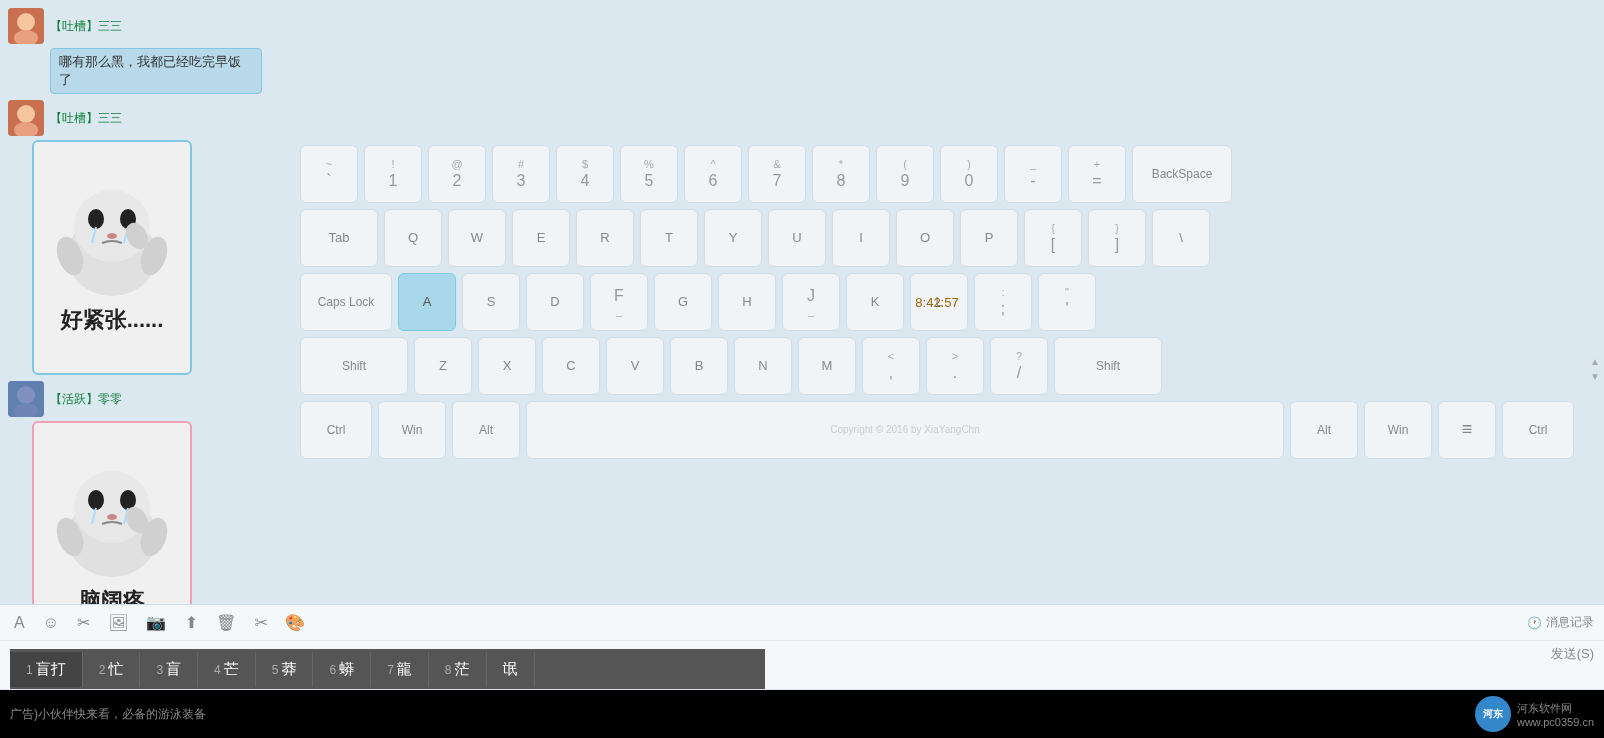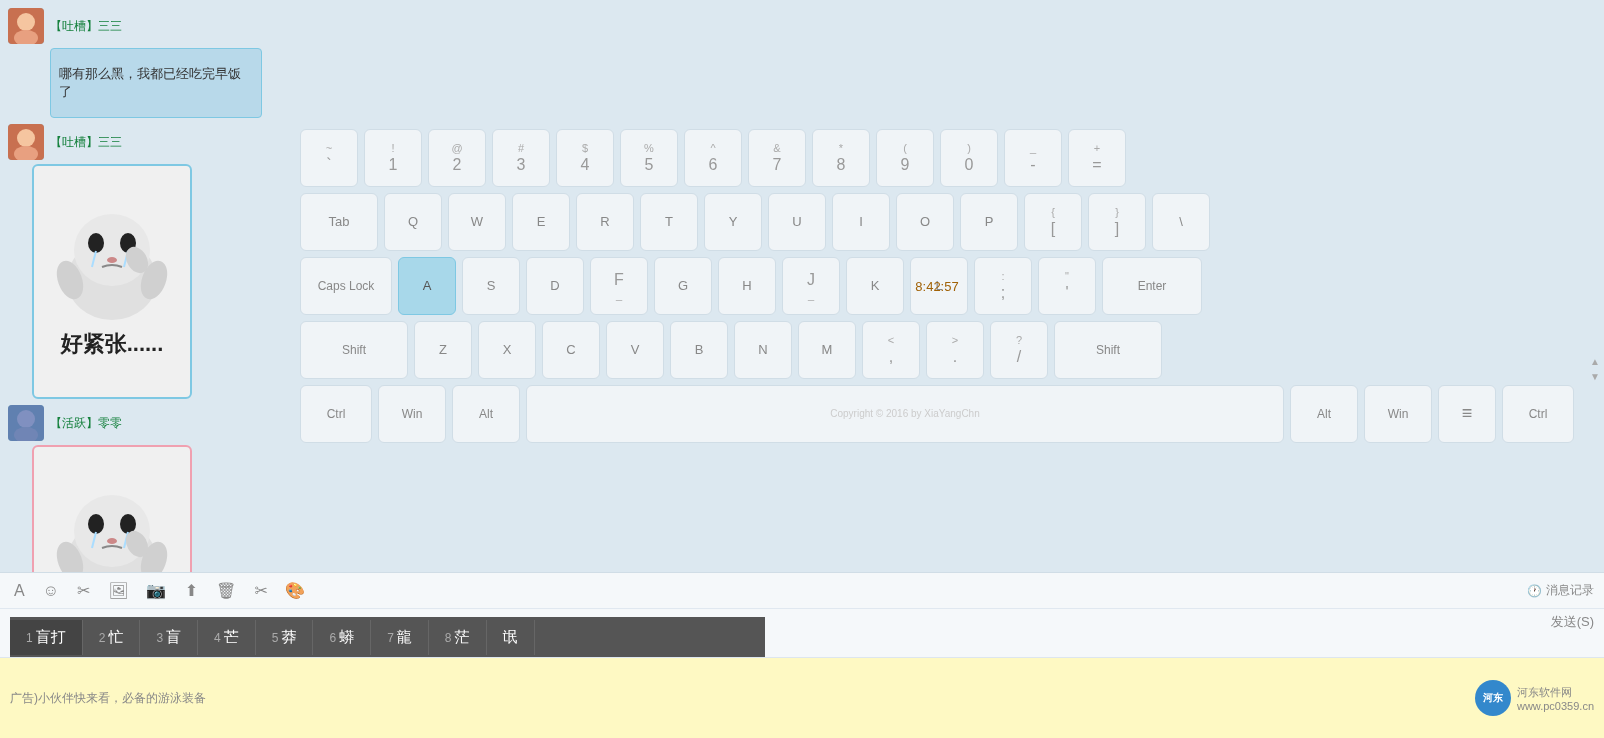--- a/index.html
+++ b/index.html
@@ -59,21 +59,21 @@
 
     .username {
       font-size: 12px;
       color: #15803d;
     }
 
     .message-bubble {
       background: #b8d9ea;
       border: 1.5px solid #7ec8e3;
       border-radius: 4px;
-      padding: 16px 8px;
+      padding: 4px 8px;
       font-size: 13px;
       color: #333;
       max-width: 220px;
       margin-left: 42px;
     }
 
     .meme-image {
       width: 160px;
       height: 235px;
       border: 2px solid #7ec8e3;
@@ -277,23 +277,23 @@
     }
 
     .ime-candidate .num {
       font-size: 12px;
       color: #aaa;
       margin-right: 3px;
     }
 
     
     .ad-bar {
-      background: #fef9c3;
+      background: #000000;
       border-top: 1px solid #dde6ee;
-      padding: 22px 10px;
+      padding: 6px 10px;
       font-size: 12px;
       color: #888;
       display: flex;
       align-items: center;
       justify-content: space-between;
     }
 
     .watermark-logo {
       width: 36px;
       height: 36px;
@@ -468,20 +468,21 @@
             <span class="main-char">0</span>
           </div>
         <div class="key">
             <span class="shift-char">_</span>
             <span class="main-char">-</span>
           </div>
         <div class="key">
             <span class="shift-char">+</span>
             <span class="main-char">=</span>
           </div>
+        <div class="key wide-backspace">BackSpace</div>
       </div>
 
       <div class="key-row">
         <div class="key wide-tab">Tab</div>
         <div class="key">Q</div>
         <div class="key">W</div>
         <div class="key">E</div>
         <div class="key">R</div>
         <div class="key">T</div>
         <div class="key">Y</div>
@@ -518,21 +519,20 @@
         <div class="key">K</div>
         <div class="key">L</div>
         <div class="key">
             <span class="shift-char">:</span>
             <span class="main-char">;</span>
           </div>
         <div class="key">
             <span class="shift-char">"</span>
             <span class="main-char">'</span>
           </div>
-        <div class="key wide-enter">Enter</div>
       </div>
 
       <div class="key-row">
         <div class="key wide-shift-l">Shift</div>
         <div class="key">Z</div>
         <div class="key">X</div>
         <div class="key">C</div>
         <div class="key">V</div>
         <div class="key">B</div>
         <div class="key">N</div>

